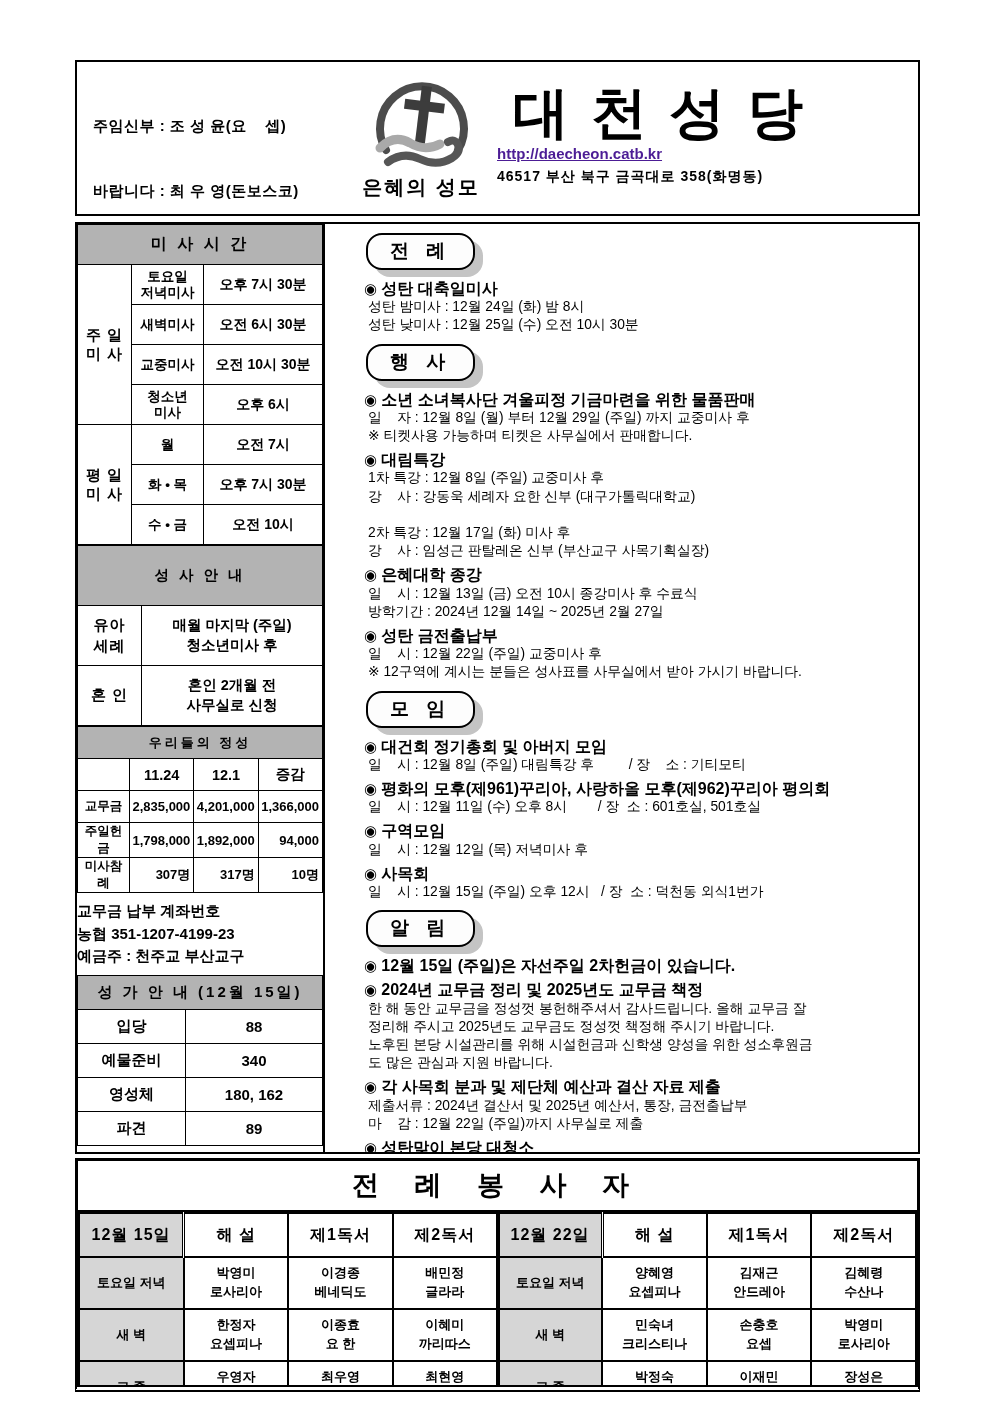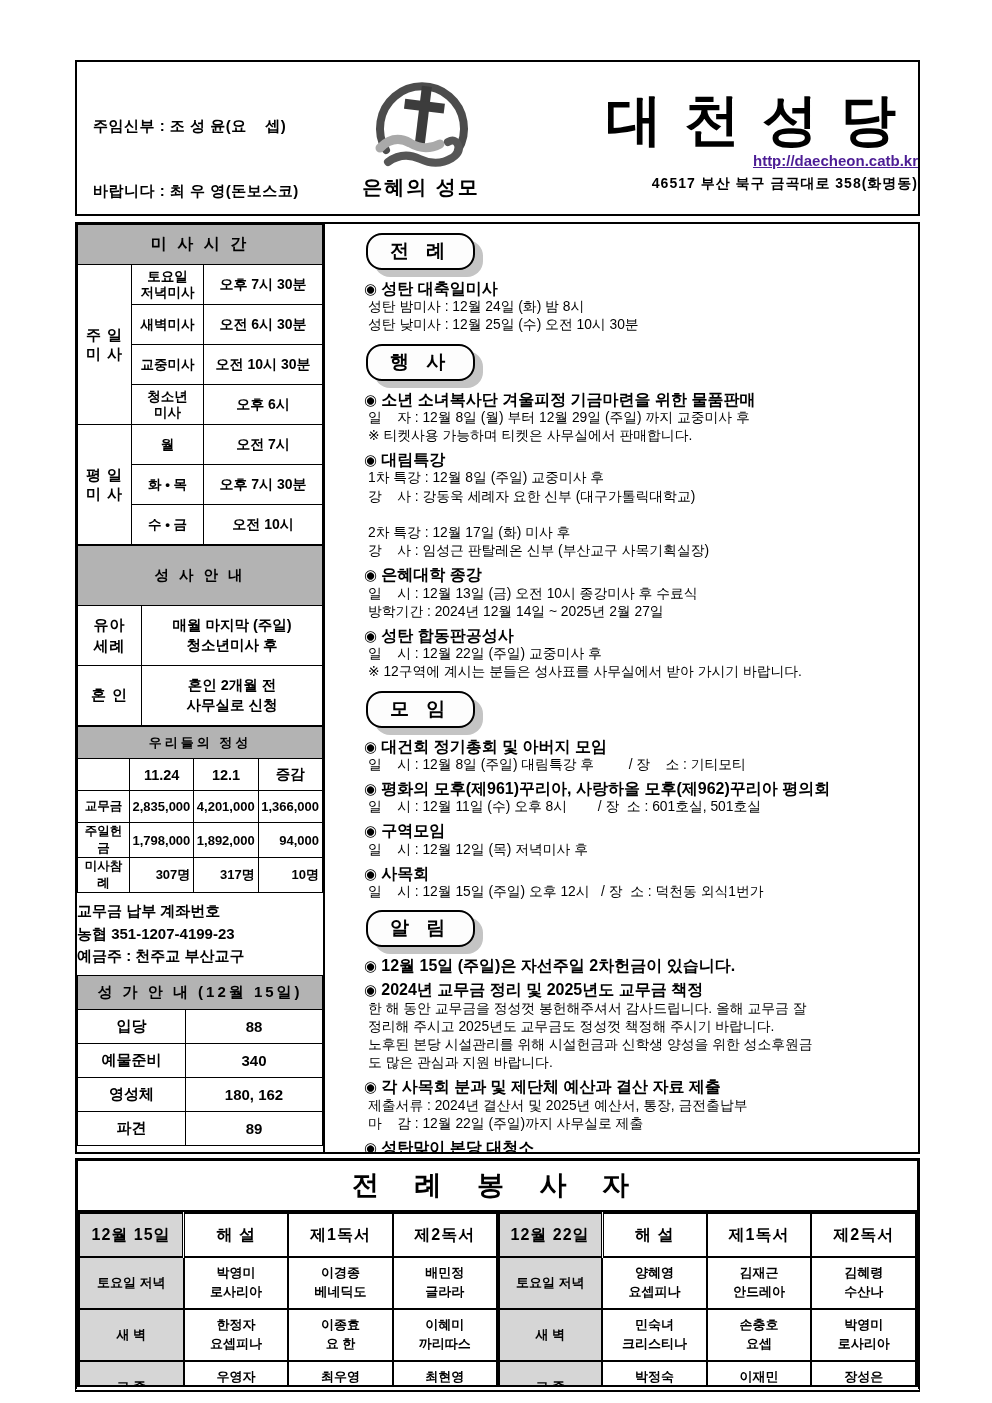--- a/index.html
+++ b/index.html
@@ -4,21 +4,21 @@
 <style>
   * { box-sizing: border-box; }
   body { margin:0; background:#ffffff; color:#000; font-family:"Liberation Sans","DejaVu Sans",sans-serif; }
   .page { position:relative; width:992px; height:1403px; background:#fff; overflow:hidden; font-weight:bold; }
 
   
   .header-box { position:absolute; left:75px; top:60px; width:845px; height:156px; border:2px solid #000; display:flex; overflow:hidden; }
   .contacts { width:268px; padding:10px 0 0 16px; font-size:15px; line-height:1.44; white-space:pre; letter-spacing:.5px; }
   .logo-area { width:152px; text-align:center; padding-top:8px; }
   .logo-caption { font-size:20px; letter-spacing:2px; margin-top:-4px; }
-  .title-area { flex:1; text-align:right; padding-top:30px; }
+  .title-area { flex:1; text-align:left; padding-top:23px; }
   .main-title { font-size:56px; line-height:1.0; letter-spacing:22px; margin-left:16px; white-space:nowrap; }
   .site-url { display:block; color:#4c1d95; font-size:15px; text-decoration:underline; margin-top:4px; cursor:pointer; }
   .address { font-size:14px; margin-top:6px; letter-spacing:1px; }
 
   
   .main-box { position:absolute; left:75px; top:222px; width:845px; height:932px; border:2px solid #000; display:flex; overflow:hidden; }
   .left-col { width:248px; border-right:2px solid #000; overflow:hidden; }
   .right-col { flex:1; padding:4px 6px 0 10px; overflow:hidden;margin-left:29px; }
 
   table.t { width:100%; border-collapse:collapse; }
@@ -243,21 +243,21 @@
           <div class="line"> </div>
           <div class="line">2차 특강 : 12월 17일 (화) 미사 후</div>
           <div class="line">강    사 : 임성근 판탈레온 신부 (부산교구 사목기획실장)</div>
         </div>
         <div class="item">
           <div class="item-title">은혜대학 종강</div>
           <div class="line">일    시 : 12월 13일 (금) 오전 10시 종강미사 후 수료식</div>
           <div class="line">방학기간 : 2024년 12월 14일 ~ 2025년 2월 27일</div>
         </div>
         <div class="item">
-          <div class="item-title">성탄 합동판공성사</div>
+          <div class="item-title">성탄 금전출납부</div>
           <div class="line">일    시 : 12월 22일 (주일) 교중미사 후</div>
           <div class="line">※ 12구역에 계시는 분들은 성사표를 사무실에서 받아 가시기 바랍니다.</div>
         </div>
       </div>
 
       <div class="section">
         <div class="badge">모  임</div>
         <div class="item">
           <div class="item-title">대건회 정기총회 및 아버지 모임</div>
           <div class="line">일    시 : 12월 8일 (주일) 대림특강 후         / 장    소 : 기티모티</div>

